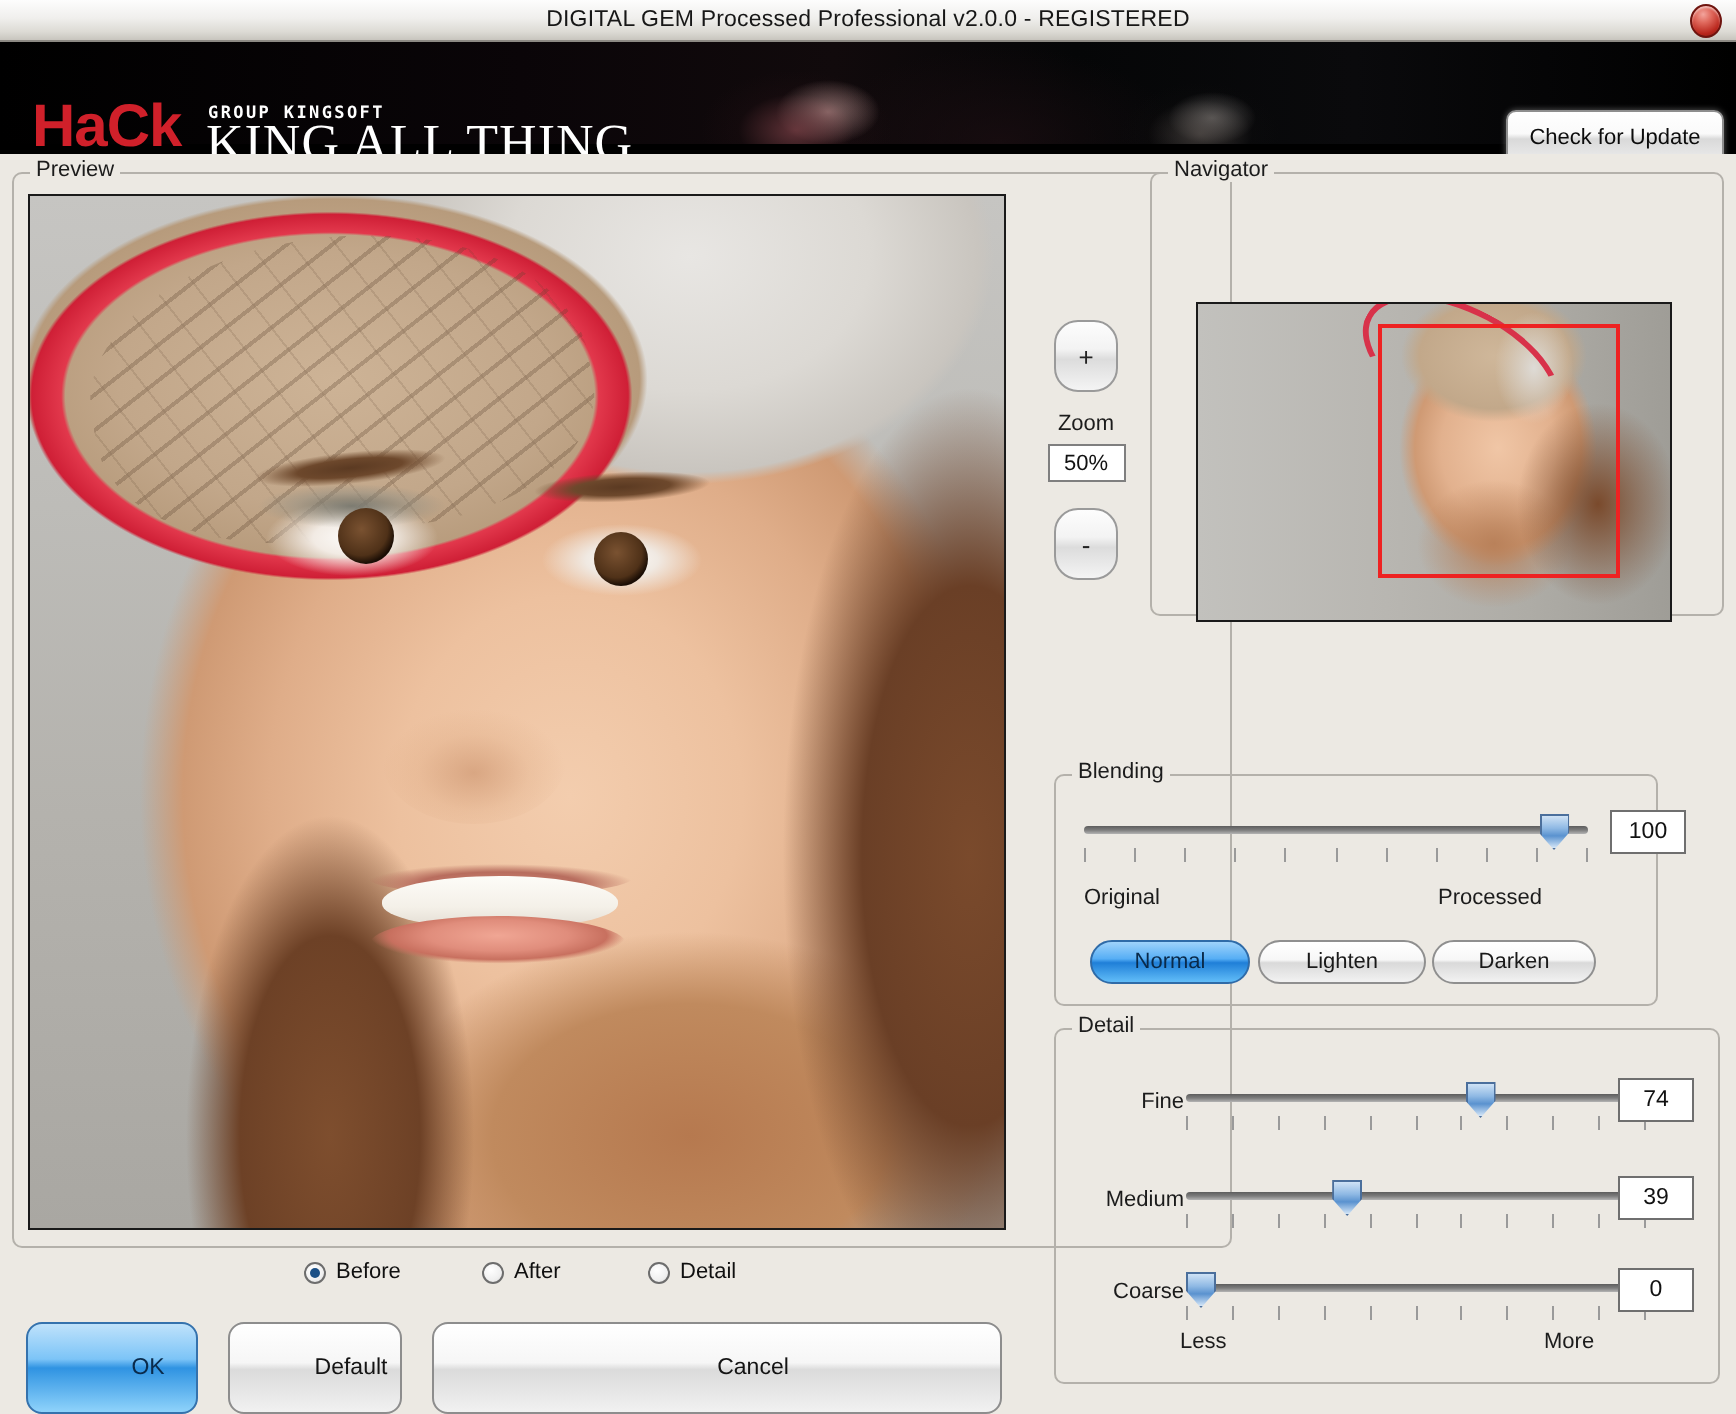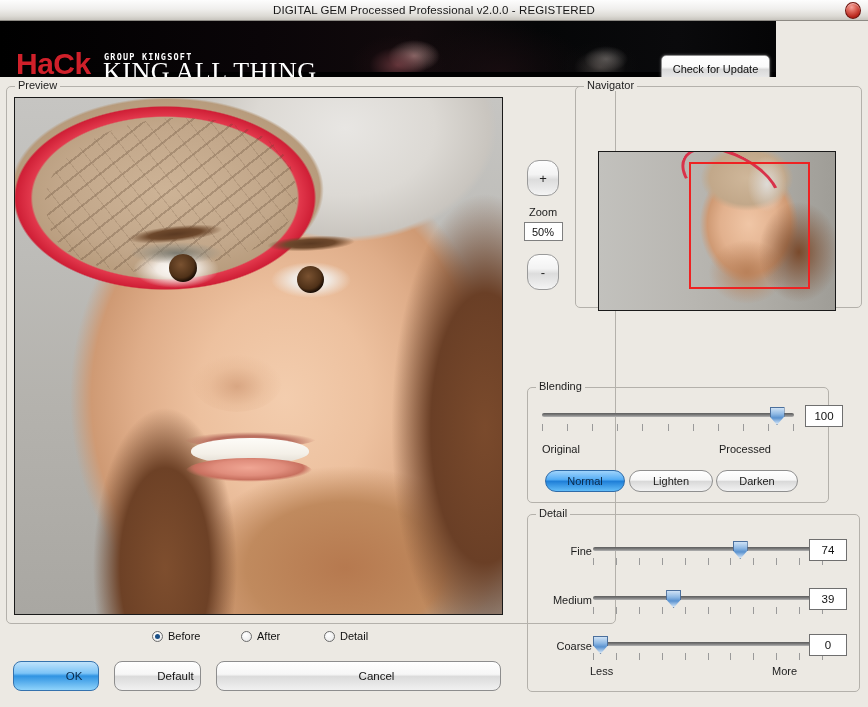--- a/index.html
+++ b/index.html
@@ -28,21 +28,21 @@
   .close-btn {
     position: absolute; right: 7px; top: 2px;
     width: 16px; height: 17px; border-radius: 50%;
     background: radial-gradient(circle at 40% 28%, #f3a49c 0%, #e06a5e 30%, #b9261c 70%, #7d120c 100%);
     border: 1px solid #6e140f;
     box-shadow: inset 0 1px 1px rgba(255,255,255,.55);
   }
 
   
   .banner {
-    position: absolute; left: 0; top: 21px; width: 776px; height: 56px;
+    position: absolute; left: 0; top: 21px; width: 868px; height: 56px;
     background: #050304;
     overflow: hidden;
   }
   .banner-bgfaces {
     position: absolute; left: 0; top: 0; width: 868px; height: 56px;
     background:
       radial-gradient(ellipse 48px 30px at 398px 44px, rgba(116,60,66,.80) 0%, rgba(40,18,22,.2) 60%, rgba(0,0,0,0) 100%),
       radial-gradient(ellipse 26px 16px at 414px 35px, rgba(212,170,166,.75) 0%, rgba(60,30,32,0) 100%),
       radial-gradient(ellipse 40px 26px at 600px 46px, rgba(92,84,80,.62) 0%, rgba(20,18,18,.15) 65%, rgba(0,0,0,0) 100%),
       radial-gradient(ellipse 22px 13px at 606px 38px, rgba(185,180,176,.5) 0%, rgba(30,28,28,0) 100%),
@@ -283,21 +283,21 @@
   .radio-dot {
     width: 11px; height: 11px; border-radius: 50%;
     background: radial-gradient(circle at 38% 32%, #ffffff 0%, #f0f0f0 60%, #dcdcdc 100%);
     border: 1px solid #6d6d6d;
     display: flex; align-items: center; justify-content: center;
   }
   .radio-item.checked .radio-dot::after {
     content: ""; width: 5px; height: 5px; border-radius: 50%; background: #1a4f86;
   }
   .footer-btn {
-    position: absolute; height: 30px; border-radius: 8px;
+    position: absolute; height: 46px; border-radius: 8px;
     border: 1px solid #8d8d8d;
     background: linear-gradient(to bottom, #ffffff 0%, #f6f6f6 44%, #dbdbdb 52%, #f1f1f1 100%);
     display: flex; align-items: center; justify-content: center;
     font-size: 11.5px; color: #141414; cursor: pointer; padding-left: 36px;
   }
   .footer-btn.primary {
     border-color: #3572ad;
     background: linear-gradient(to bottom, #bfe2fb 0%, #7cc4f7 40%, #2f93e2 50%, #8fd3fb 100%);
     color: #0a2b4c;
   }

